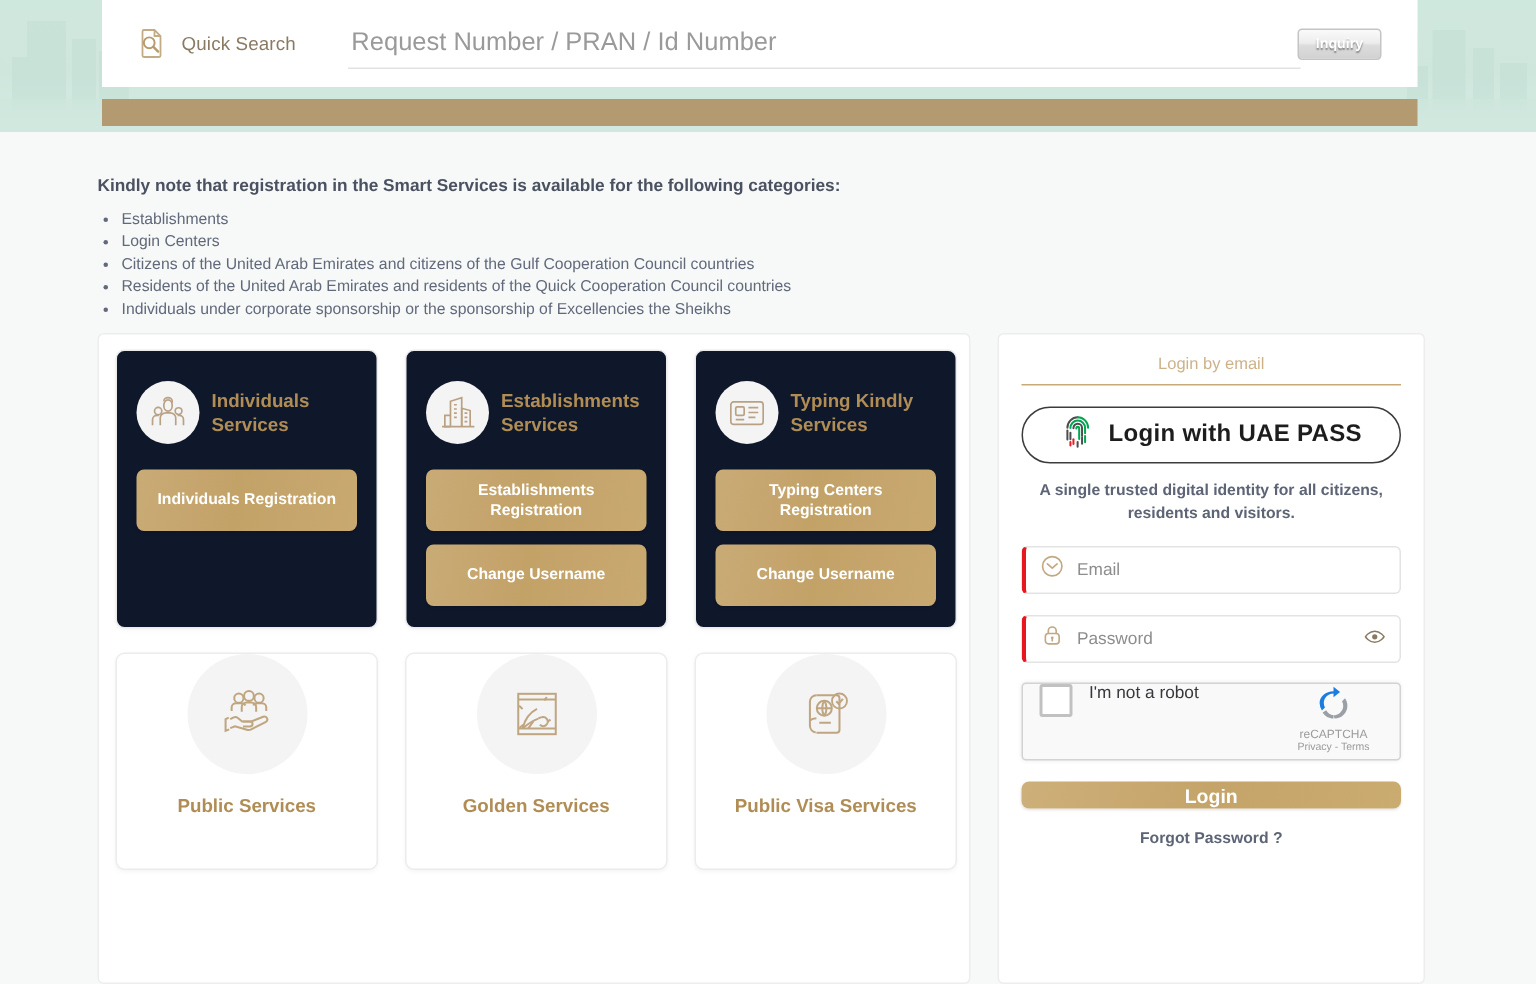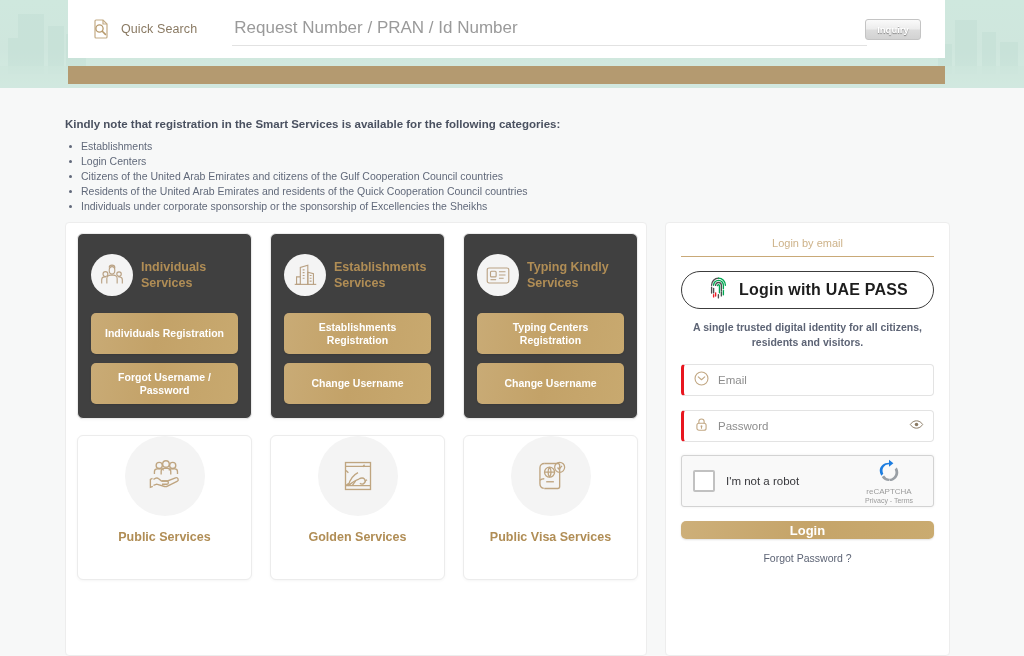--- a/index.html
+++ b/index.html
@@ -136,21 +136,21 @@
   }
 
   .cards-row {
     display: flex;
     gap: 18px;
     padding: 10px 0 0 11px;
   }
 
   .svc-card {
     width: 175px;
-    background: #404040;
+    background: #0f172a;
     border: 1px solid #ececec;
     border-radius: 6px;
     box-shadow: 0 1px 3px rgba(0,0,0,.045);
     padding: 12px 13px 14px 13px;
   }
 
   .svc-head {
     display: flex;
     align-items: center;
     gap: 8px;
@@ -309,21 +309,20 @@
 
   
   .recaptcha {
     margin-top: 13px;
     width: 253px;
     height: 52px;
     background: #f9f9f9;
     border: 1px solid #d3d3d3;
     border-radius: 3px;
     display: flex;
-    align-items: center;
     padding: 0 11px;
     box-shadow: 0 0 3px rgba(0,0,0,.07);
   }
   .rc-box {
     width: 22px; height: 22px;
     border: 2px solid #c1c1c1;
     border-radius: 2px;
     background: #fff;
     cursor: pointer;
   }
@@ -364,20 +363,21 @@
     font-family: "Liberation Sans", sans-serif;
     box-shadow: 0 1px 2px rgba(0,0,0,.12);
   }
 
   .forgot-pw {
     margin-top: 13px;
     text-align: center;
     font-size: 10.5px;
     color: #5d6475;
     cursor: pointer;
+    font-weight: bold;
   }
 </style>
 </head>
 <body>
 
 <div class="top-banner">
   <svg class="skyline" viewBox="0 0 1024 88" preserveAspectRatio="none">
     <rect x="0" y="0" width="1024" height="88" fill="#cfe8de"></rect>
     <g fill="#bcdbd0" opacity="0.75">
       <rect x="18" y="14" width="26" height="60"></rect>
@@ -439,21 +439,20 @@
             <path d="M10.5 25v-5.2c0-2 1.8-3.6 4-3.6h3c2.2 0 4 1.6 4 3.6V25"></path>
             <circle cx="9" cy="15" r="2.6"></circle>
             <path d="M5 25v-4c0-1.7 1.4-3 3.2-3h1.3"></path>
             <circle cx="23.5" cy="15" r="2.4"></circle>
             <path d="M27 25v-4c0-1.6-1.3-2.9-3-2.9h-1.2"></path>
           </svg>
         </span>
         <span class="svc-title">Individuals Services</span>
       </div>
       <button class="gold-btn">Individuals Registration</button>
-      <button class="gold-btn">Forgot Username / Password</button>
     </div>
 
     <div class="svc-card">
       <div class="svc-head">
         <span class="svc-ico-circle">
           <svg width="30" height="30" viewBox="0 0 32 32" fill="none" stroke="#b9a183" stroke-width="1.2">
             <path d="M11 26V8l8-2.5V26"></path>
             <path d="M19 26V13l6 1.6V26"></path>
             <path d="M11 26H7v-8h4"></path>
             <path d="M5 26h23"></path>

